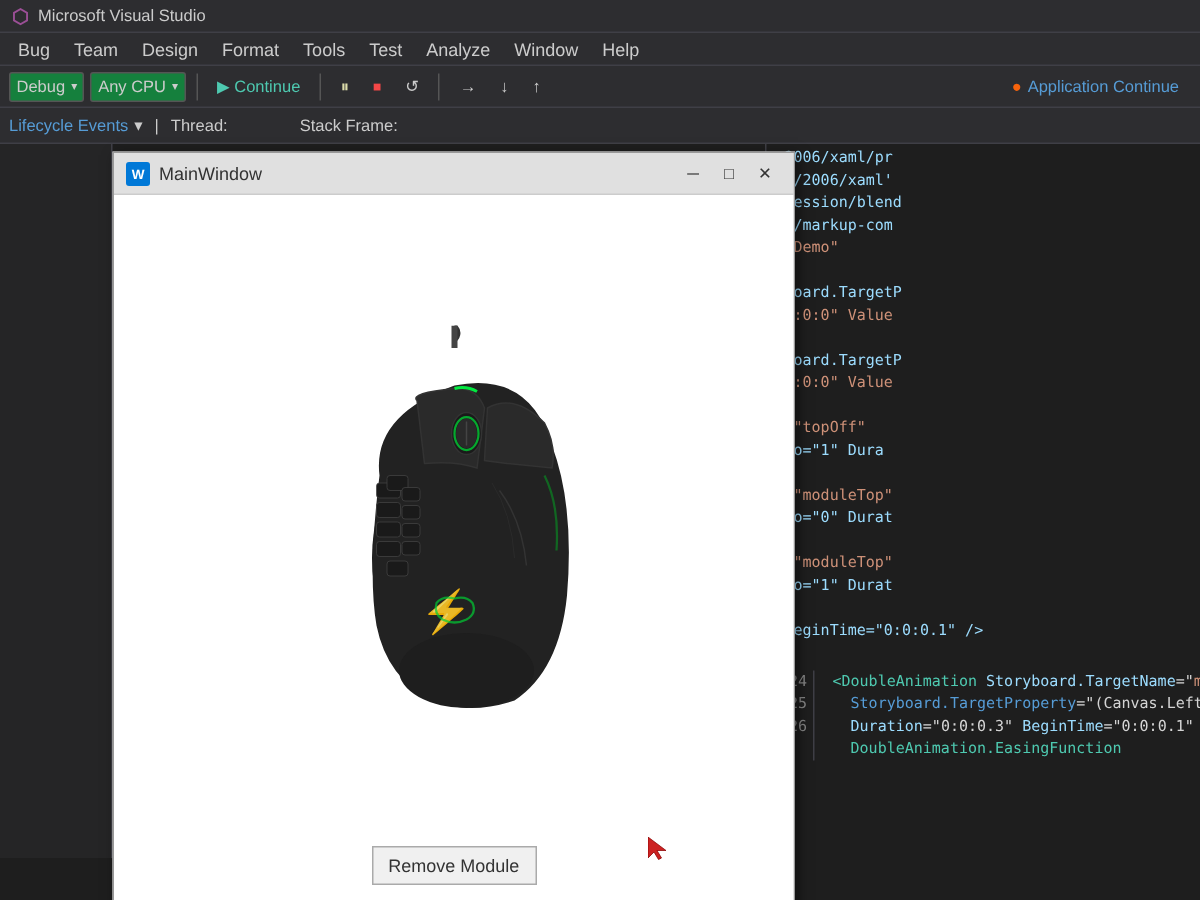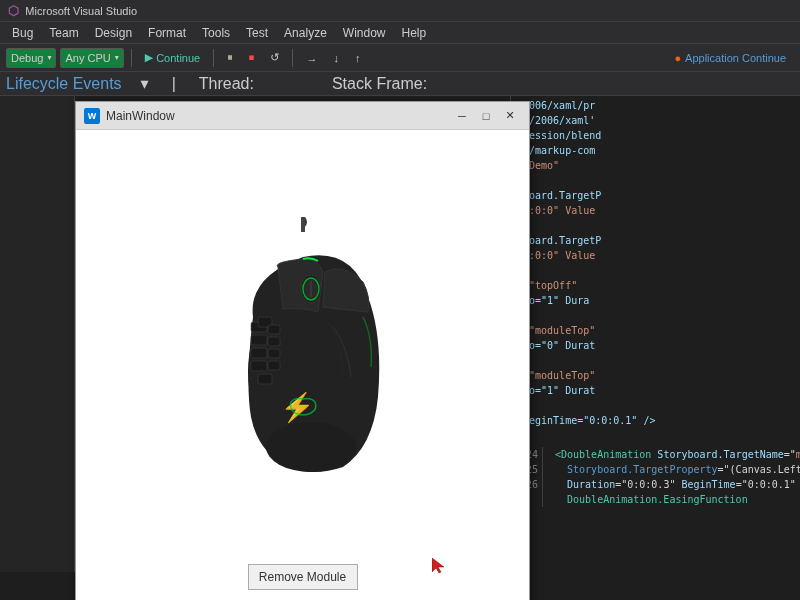--- a/index.html
+++ b/index.html
@@ -106,22 +106,22 @@
     }
 
     
     #toolbar2 {
       background: #2d2d30;
       height: 24px;
       display: flex;
       align-items: center;
       padding: 0 6px;
       border-bottom: 1px solid #3f3f46;
-      gap: 19px;
-      font-size: 16px;
+      gap: 4px;
+      font-size: 11px;
       color: #cccccc;
     }
 
     
     #main-area {
       display: flex;
       height: calc(600px - 22px - 22px - 28px - 28px - 24px);
       position: relative;
     }
 

